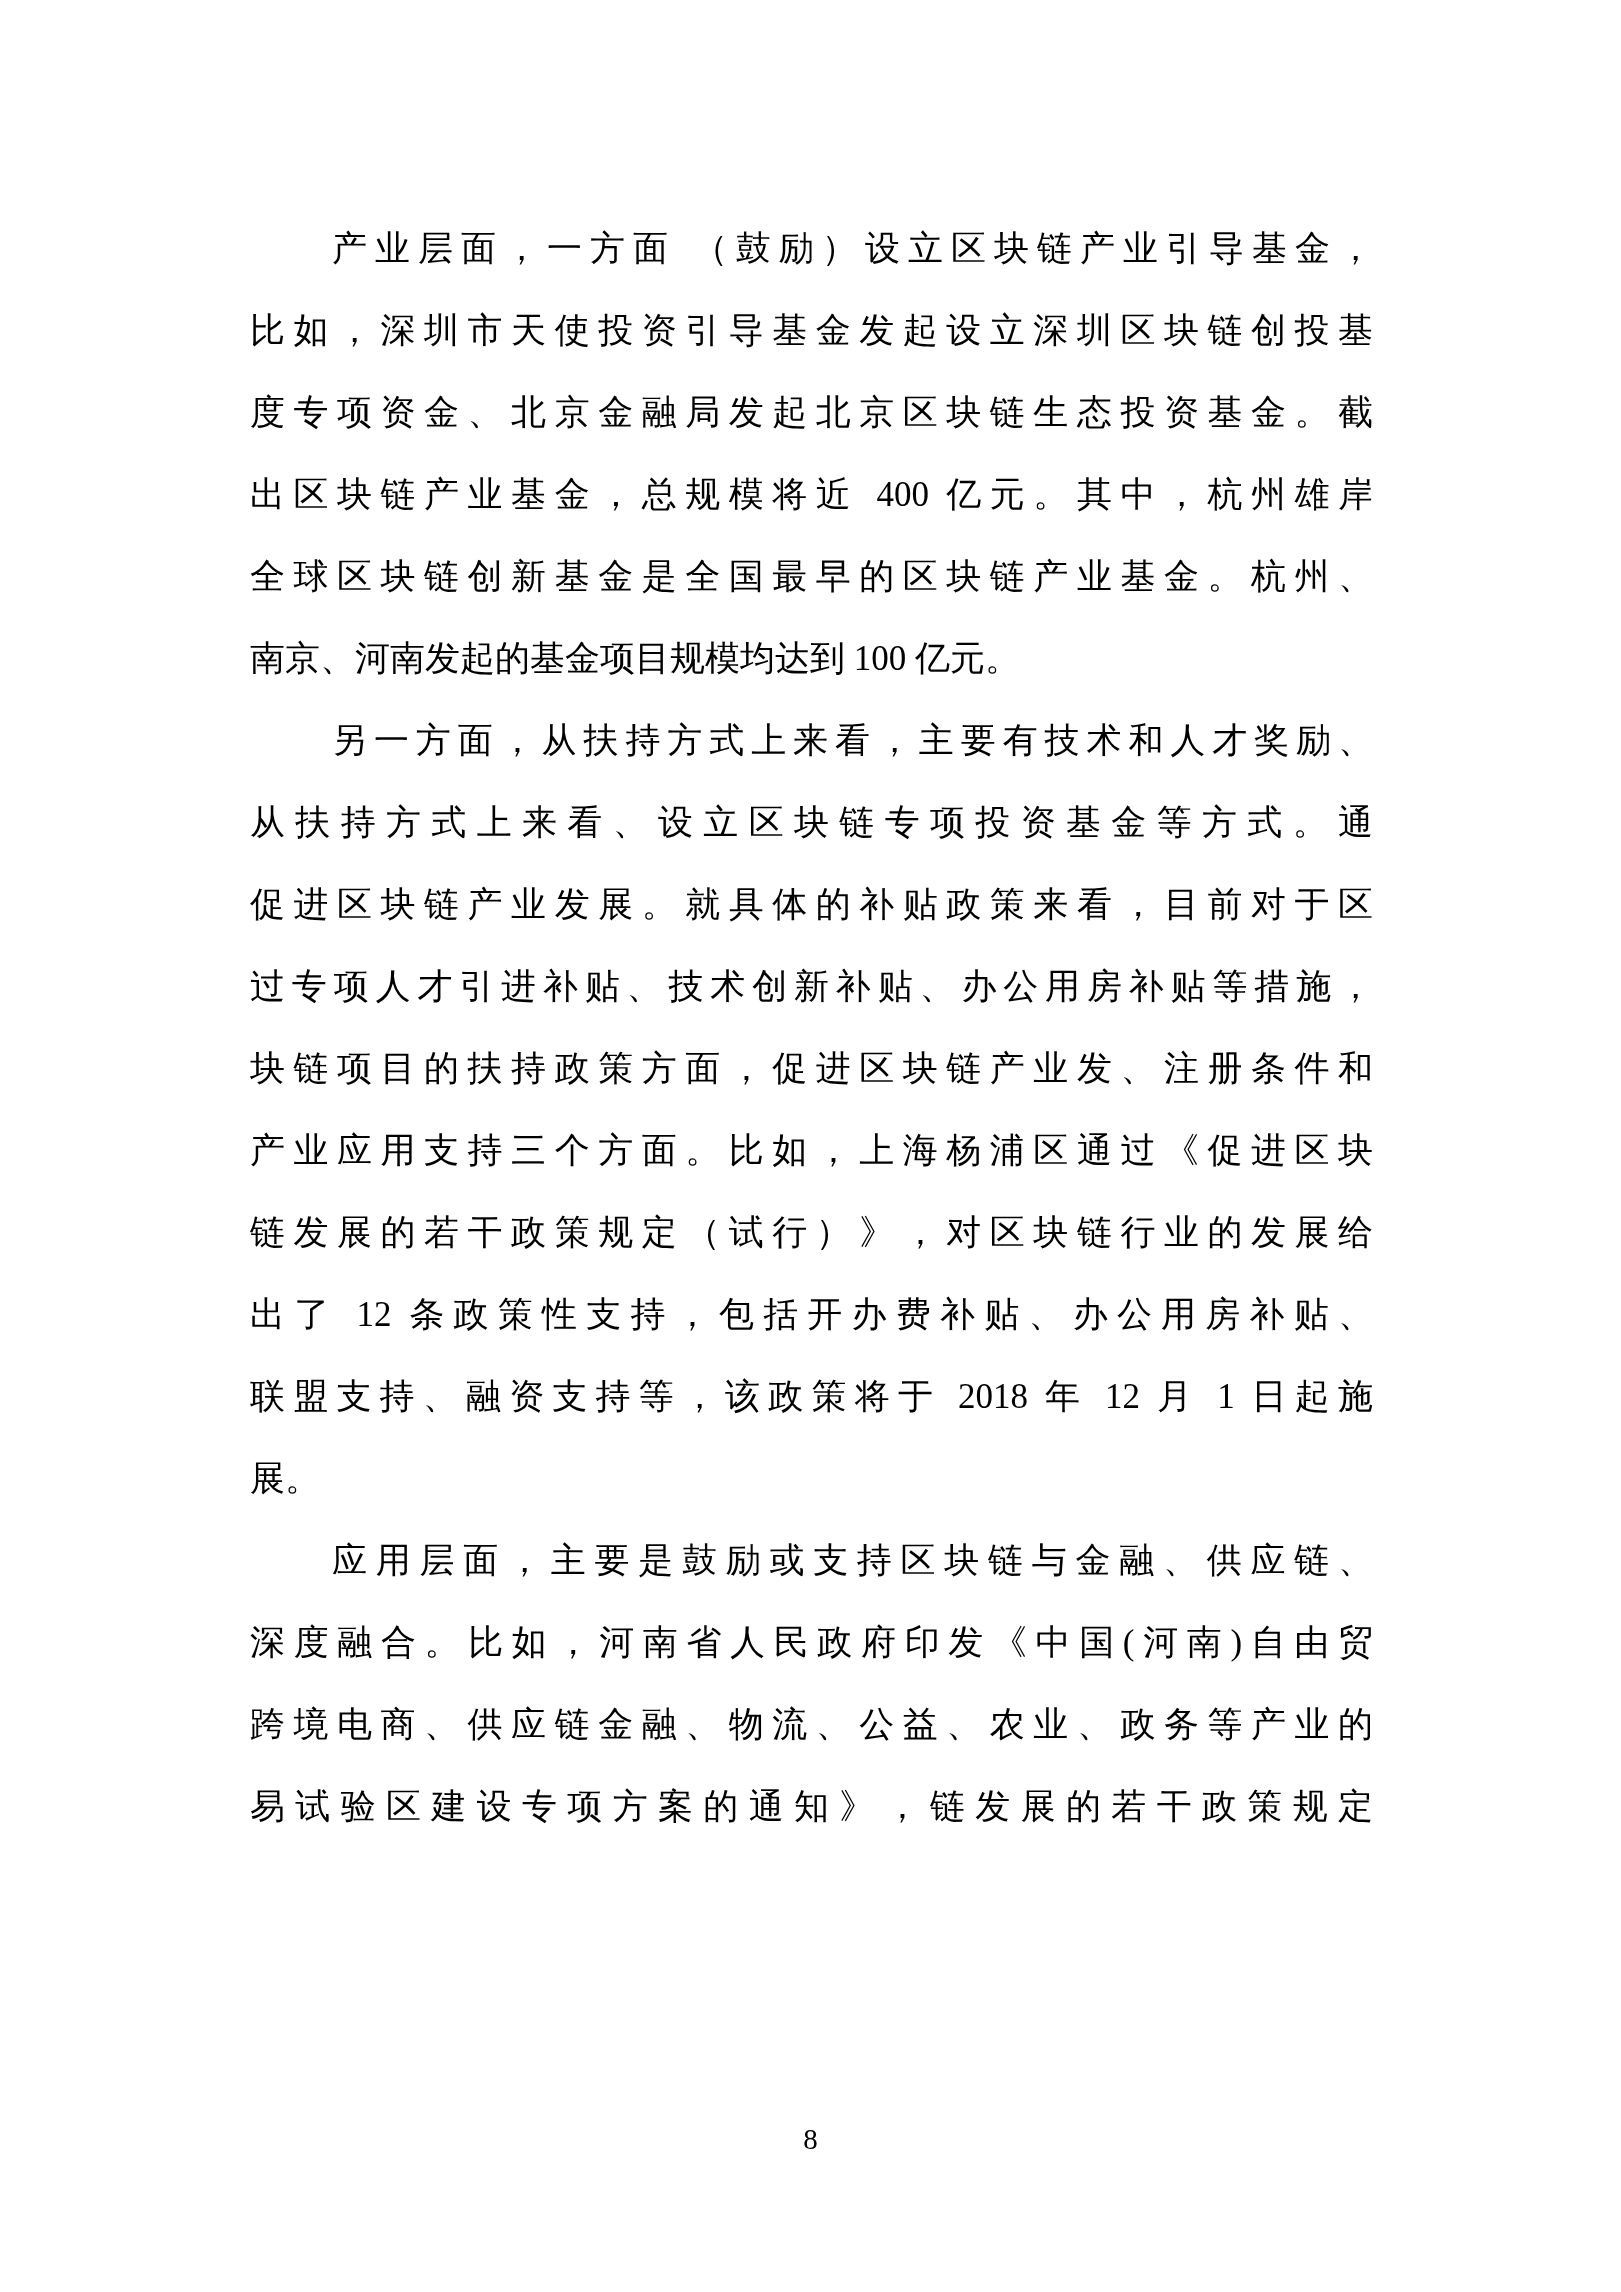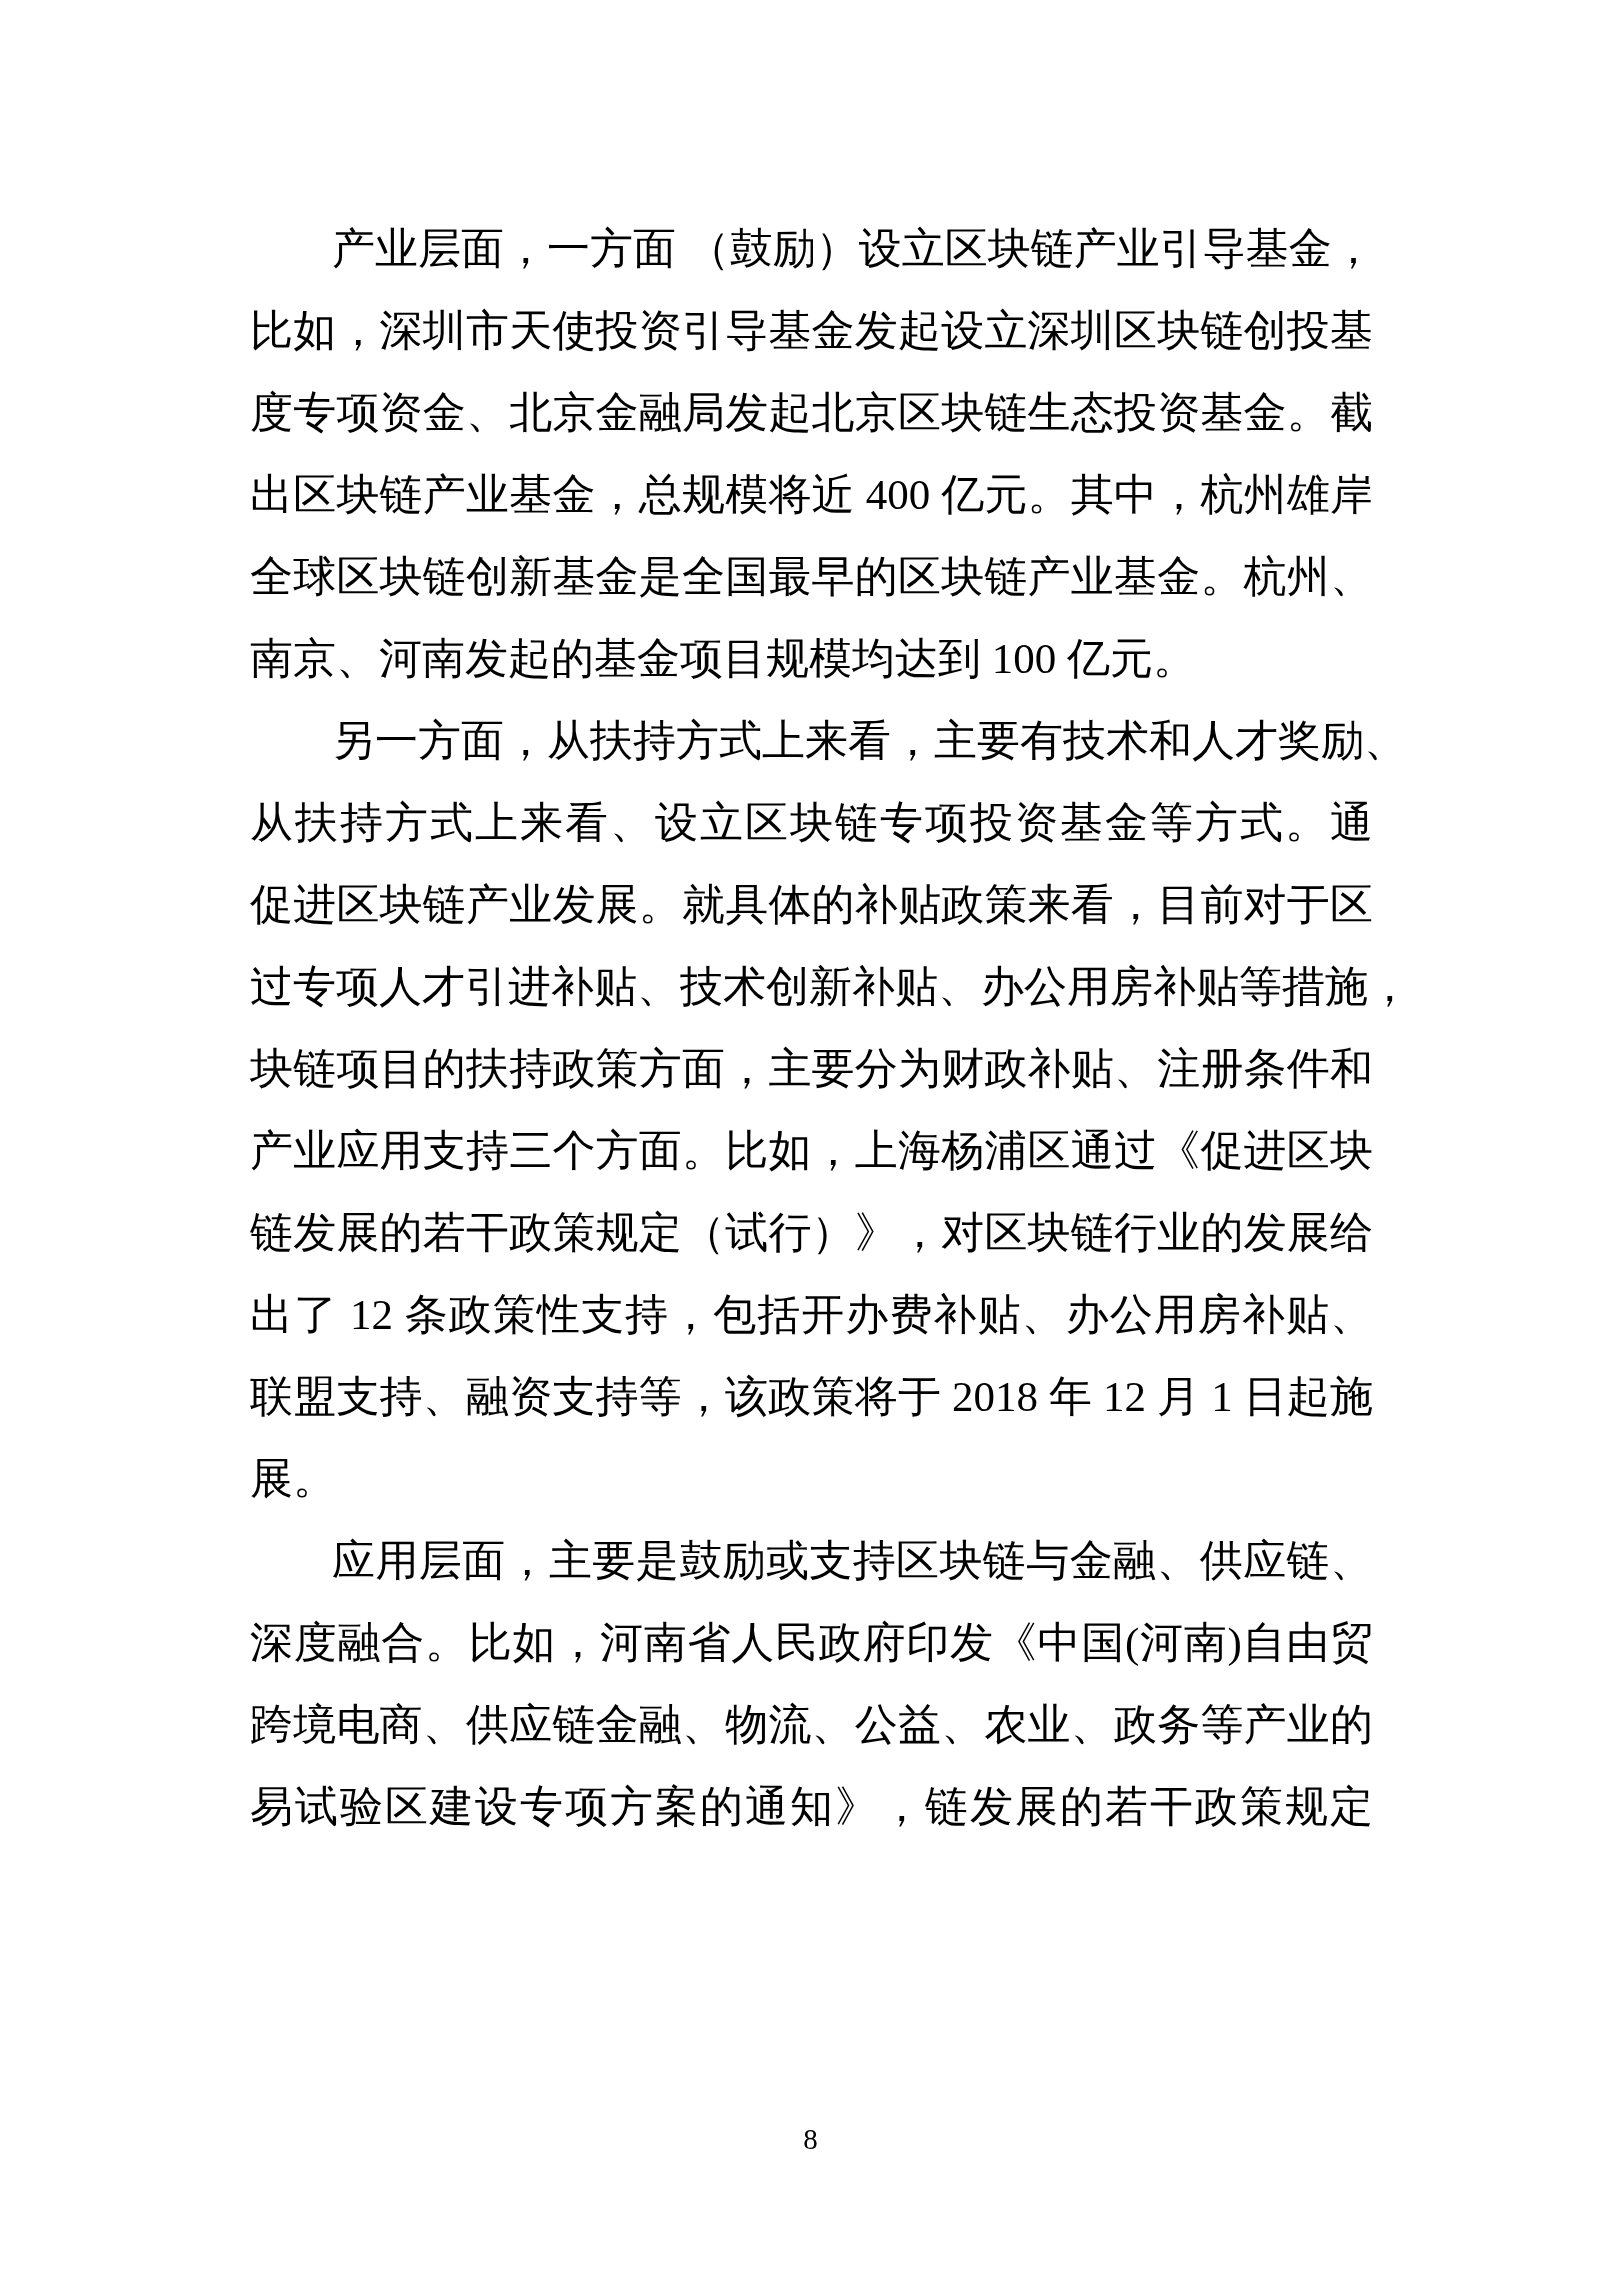--- a/index.html
+++ b/index.html
@@ -15,21 +15,21 @@
     background: #ffffff;
     overflow: hidden;
     font-family: "Liberation Serif", "DejaVu Serif", serif;
     color: #000000;
   }
   .textbody {
     position: absolute;
     left: 250px;
     top: 208px;
     width: 1123px;
-    font-size: 43px;
+    font-size: 35px;
     line-height: 82px;
     letter-spacing: 0;
   }
   .line {
     text-align: justify;
     text-align-last: justify;
     white-space: nowrap;
   }
   .line.first-line {
     text-indent: 82px;
@@ -60,21 +60,21 @@
       <div class="line first-line">产业层面，一方面 （鼓励）设立区块链产业引导基金，</div>
       <div class="line">比如，深圳市天使投资引导基金发起设立深圳区块链创投基</div>
       <div class="line">度专项资金、北京金融局发起北京区块链生态投资基金。截</div>
       <div class="line">出区块链产业基金，总规模将近 400 亿元。其中，杭州雄岸</div>
       <div class="line">全球区块链创新基金是全国最早的区块链产业基金。杭州、</div>
       <div class="line para-end">南京、河南发起的基金项目规模均达到 100 亿元。</div>
       <div class="line first-line">另一方面，从扶持方式上来看，主要有技术和人才奖励、</div>
       <div class="line">从扶持方式上来看、设立区块链专项投资基金等方式。通</div>
       <div class="line">促进区块链产业发展。就具体的补贴政策来看，目前对于区</div>
       <div class="line">过专项人才引进补贴、技术创新补贴、办公用房补贴等措施，</div>
-      <div class="line">块链项目的扶持政策方面，主要分为财政补贴、注册条件和</div>
+      <div class="line">块链项目的扶持政策方面，促进区块链产业发、注册条件和</div>
       <div class="line">产业应用支持三个方面。比如，上海杨浦区通过《促进区块</div>
       <div class="line">链发展的若干政策规定（试行）》，对区块链行业的发展给</div>
       <div class="line">出了 12 条政策性支持，包括开办费补贴、办公用房补贴、</div>
       <div class="line">联盟支持、融资支持等，该政策将于 2018 年 12 月 1 日起施</div>
       <div class="line para-end">展。</div>
       <div class="line first-line">应用层面，主要是鼓励或支持区块链与金融、供应链、</div>
       <div class="line">深度融合。比如，河南省人民政府印发《中国(河南)自由贸</div>
       <div class="line">跨境电商、供应链金融、物流、公益、农业、政务等产业的</div>
       <div class="line">易试验区建设专项方案的通知》，链发展的若干政策规定</div>
     </main>

